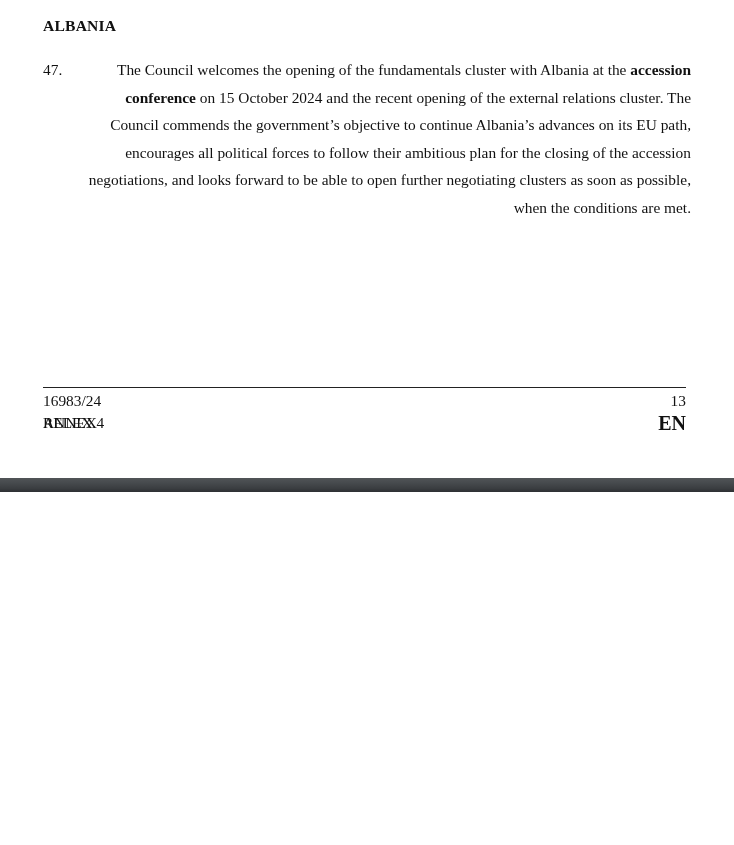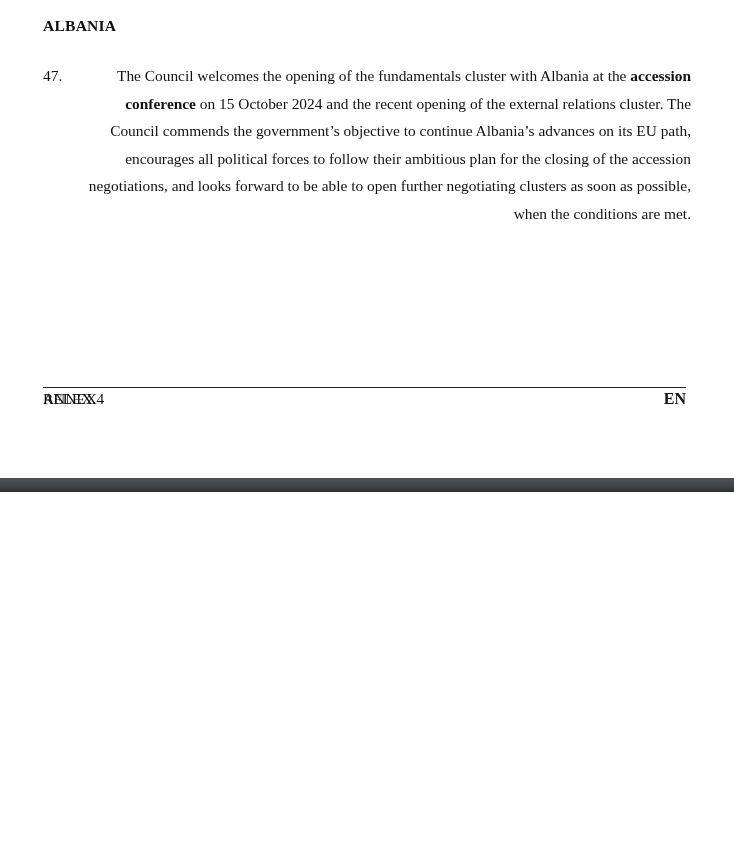--- a/index.html
+++ b/index.html
@@ -72,50 +72,54 @@
   .frow-1 { margin-top: 2px; }
   .frow .left  { position: absolute; left: 0; top: 0; }
   .frow .right { position: absolute; right: 0; top: 0; }
   .frow .center {
     position: absolute;
     left: 0; right: 0; top: 0;
     text-align: left;
   }
   .lang-code {
     font-weight: bold;
-    font-size: 16px;
+    font-size: 20px;
     line-height: 22px;
     top: 1px;
   }
 
   .page-separator {
     position: absolute;
     top: 478px;
     left: 0;
     width: 734px;
     height: 14px;
     background: linear-gradient(180deg, #515457 0%, #45494c 40%, #3a3d40 75%, #2d3033 100%);
   }
 
-  .p47 { top: 56px; margin-top: 6px; }
+  .p47 { top: 56px; }
 </style>
 </head>
 <body>
 
 <div class="viewport">
 
   <section class="page page-top">
     <h1 class="section-heading">ALBANIA</h1>
 
     <div class="para p47">
       <span class="num">47.</span>
       <div class="ptext"><span>The Council welcomes the opening of the fundamentals cluster with Albania at the </span><b>accession conference</b><span> on 15 October 2024 and the recent opening of the external relations cluster. The Council commends the government’s objective to continue Albania’s advances on its EU path, encourages all political forces to follow their ambitious plan for the closing of the accession negotiations, and looks forward to be able to open further negotiating clusters as soon as possible, when the conditions are met.</span></div>
     </div>
 
     <footer class="page-footer">
+      <div class="frow frow-1">
+        <span class="left">16983/24</span>
+        <span class="right">13</span>
+      </div>
       <div class="frow frow-2">
         <span class="left">ANNEX</span>
         <span class="center">RELEX.4</span>
         <span class="right lang-code">EN</span>
       </div>
     </footer>
   </section>
 
   <div class="page-separator"></div>
 

